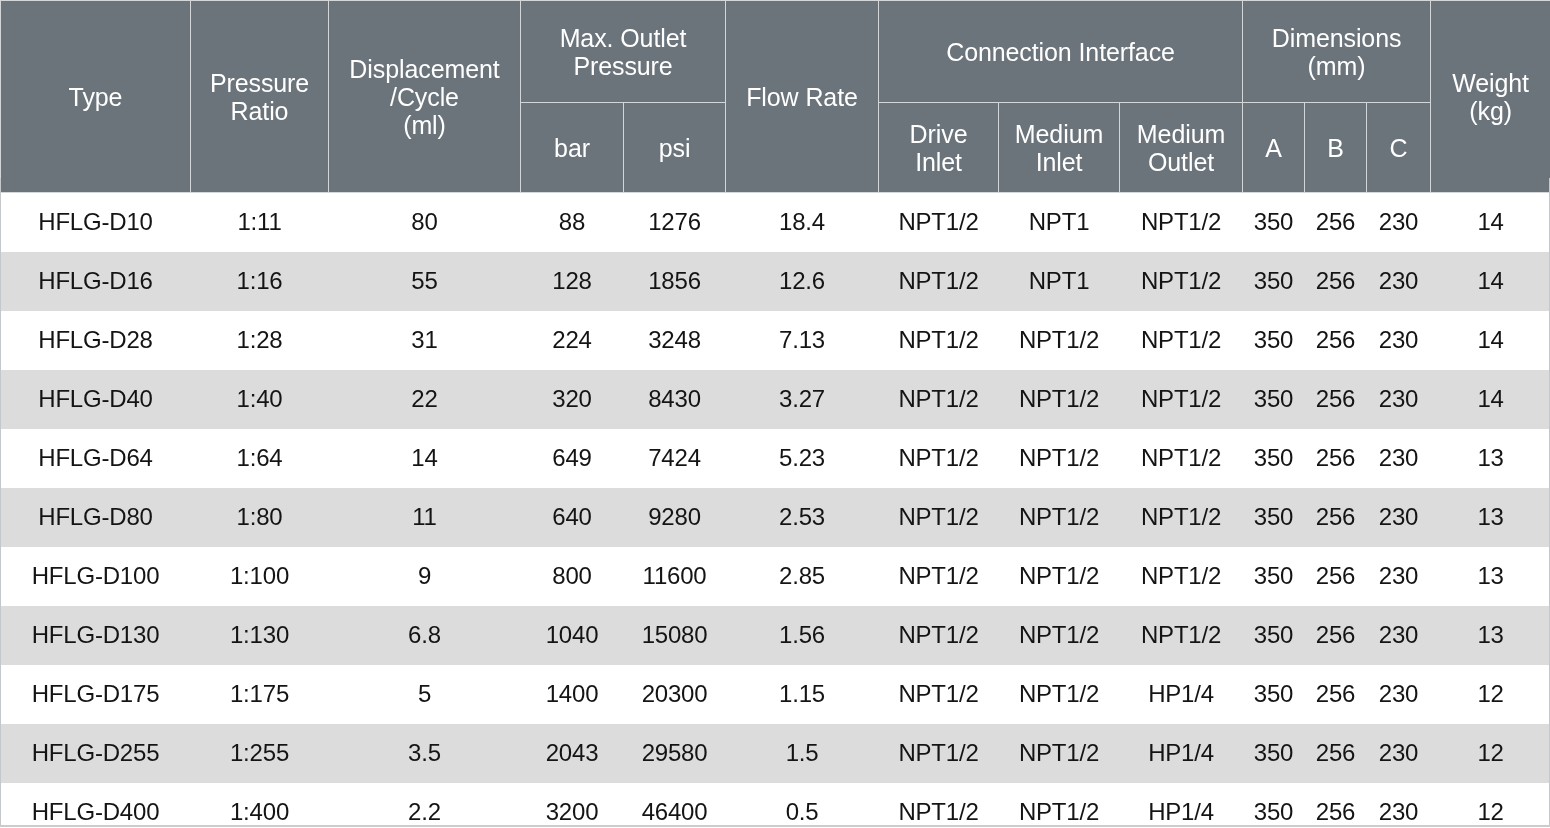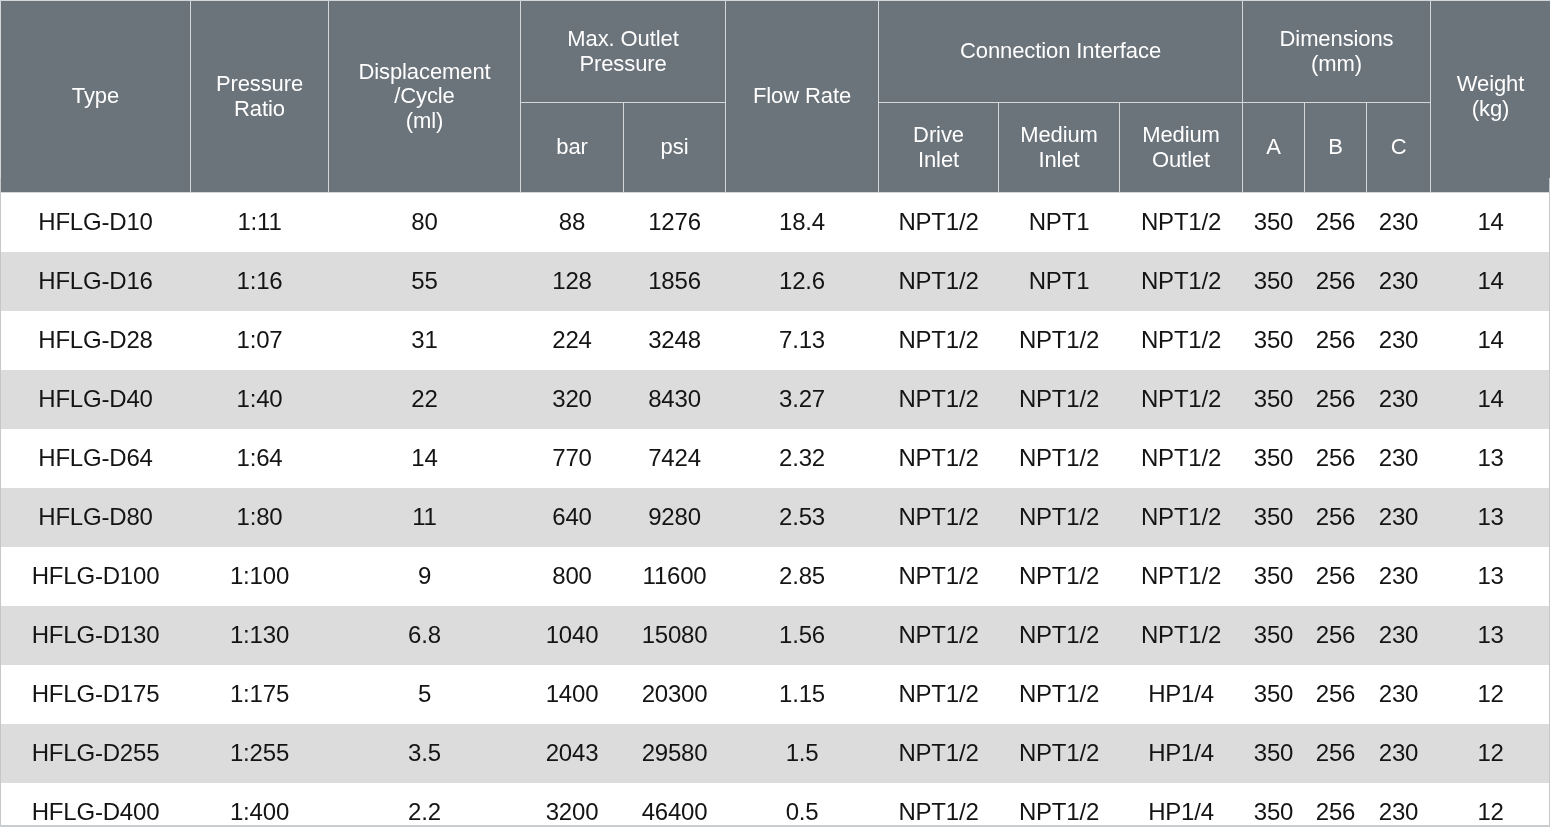--- a/index.html
+++ b/index.html
@@ -26,21 +26,21 @@
     width: 1550px;
     border-collapse: collapse;
     table-layout: fixed;
   }
 
   
   table.spec-table thead th {
     background: #6b737b;
     color: #ffffff;
     font-weight: 400;
-    font-size: 22px;
+    font-size: 25px;
     line-height: 1.12;
     text-align: center;
     vertical-align: middle;
     border: 1px solid #d3d7da;
     padding: 3px 2px;
     letter-spacing: -0.1px;
   }
 
   
   tr.head-row-1 th { height: 95px; }
@@ -156,21 +156,21 @@
           <td>NPT1/2</td>
           <td>NPT1</td>
           <td>NPT1/2</td>
           <td>350</td>
           <td>256</td>
           <td>230</td>
           <td>14</td>
         </tr>
         <tr class="row-odd">
           <td>HFLG-D28</td>
-          <td>1:07</td>
+          <td>1:28</td>
           <td>31</td>
           <td>224</td>
           <td>3248</td>
           <td>7.13</td>
           <td>NPT1/2</td>
           <td>NPT1/2</td>
           <td>NPT1/2</td>
           <td>350</td>
           <td>256</td>
           <td>230</td>
@@ -188,23 +188,23 @@
           <td>NPT1/2</td>
           <td>350</td>
           <td>256</td>
           <td>230</td>
           <td>14</td>
         </tr>
         <tr class="row-odd">
           <td>HFLG-D64</td>
           <td>1:64</td>
           <td>14</td>
-          <td>770</td>
+          <td>649</td>
           <td>7424</td>
-          <td>2.32</td>
+          <td>5.23</td>
           <td>NPT1/2</td>
           <td>NPT1/2</td>
           <td>NPT1/2</td>
           <td>350</td>
           <td>256</td>
           <td>230</td>
           <td>13</td>
         </tr>
         <tr class="row-even">
           <td>HFLG-D80</td>

